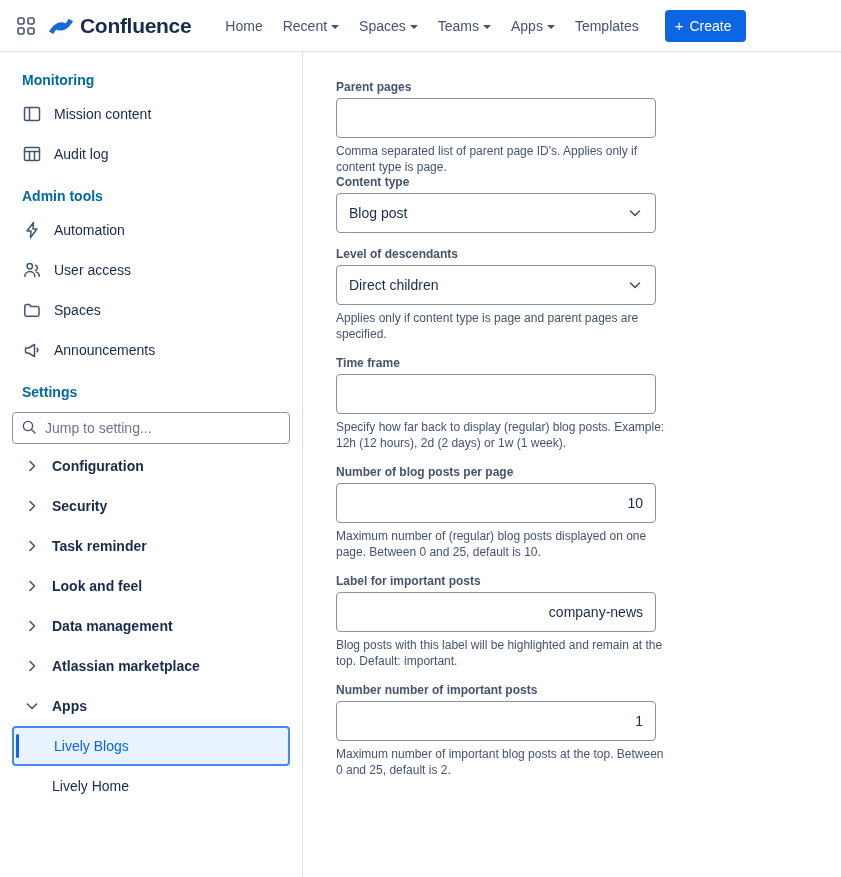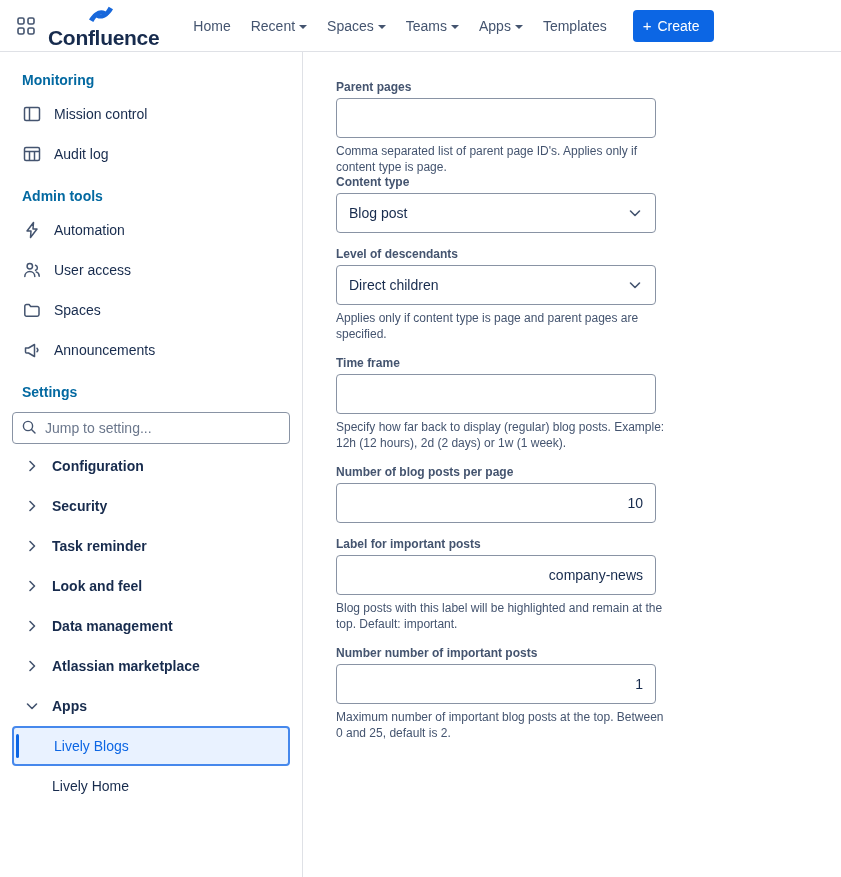--- a/index.html
+++ b/index.html
@@ -23,21 +23,20 @@
   }
   .appswitcher {
     width: 24px; height: 24px;
     display: flex; align-items: center; justify-content: center;
     margin-right: 10px;
     color: #44546F;
   }
   .logo-wrap {
     display: flex; align-items: center;
     margin-right: 24px;
-    flex-direction: column;
   }
   .logo-mark { margin-right: 6px; display:flex; align-items:center;}
   .logo-text {
     font-size: 21px;
     font-weight: bold;
     color: #172B4D;
     letter-spacing: -0.3px;
   }
   .navitem {
     font-size: 14px;
@@ -279,21 +278,21 @@
 
     <div class="section-title first">Monitoring</div>
 
     <div class="side-row">
       <span class="side-ico">
         <svg width="18" height="18" viewBox="0 0 18 18" fill="none">
           <rect x="1.5" y="2.5" width="15" height="13" rx="1.5" stroke="#44546F" stroke-width="1.5"></rect>
           <path d="M6.5 2.5v13" stroke="#44546F" stroke-width="1.5"></path>
         </svg>
       </span>
-      <span>Mission control</span>
+      <span>Mission content</span>
     </div>
 
     <div class="side-row">
       <span class="side-ico">
         <svg width="18" height="18" viewBox="0 0 18 18" fill="none">
           <rect x="1.5" y="2.5" width="15" height="13" rx="1.5" stroke="#44546F" stroke-width="1.5"></rect>
           <path d="M1.5 6.5h15M6.5 6.5v9M11.5 6.5v9" stroke="#44546F" stroke-width="1.5"></path>
         </svg>
       </span>
       <span>Audit log</span>
@@ -458,20 +457,21 @@
 
     <div class="field">
       <div class="flabel">Time frame</div>
       <input class="ctrl" type="text" value="" style="">
       <div class="hint">Specify how far back to display (regular) blog posts. Example: 12h (12 hours), 2d (2 days) or 1w (1 week).</div>
     </div>
 
     <div class="field">
       <div class="flabel">Number of blog posts per page</div>
       <input class="ctrl" type="text" value="10" style="">
+      <div class="hint">Maximum number of (regular) blog posts displayed on one page. Between 0 and 25, default is 10.</div>
     </div>
 
     <div class="field">
       <div class="flabel">Label for important posts</div>
       <input class="ctrl" type="text" value="company-news" style="">
       <div class="hint">Blog posts with this label will be highlighted and remain at the top. Default: important.</div>
     </div>
 
 
     <div class="field">

